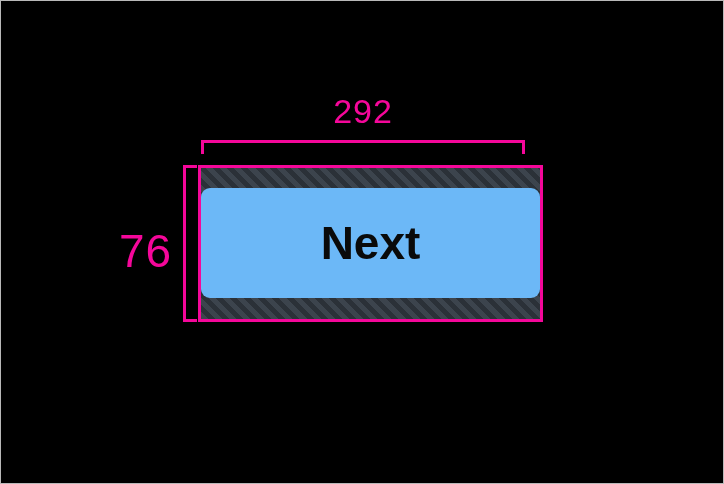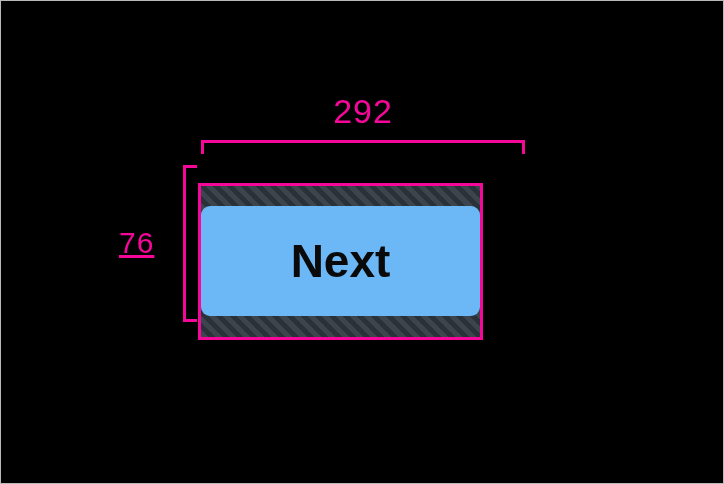--- a/index.html
+++ b/index.html
@@ -39,22 +39,21 @@
     top: 93px;
     width: 724px;
     text-align: center;
     font-size: 34px;
     
   }
 
   #height-label {
     left: 118px;
     top: 227px;
-    font-size: 30px;
-    text-decoration: underline;
+    font-size: 46px;
   }
 
   
   #width-bracket {
     position: absolute;
     left: 200px;
     top: 139px;
     width: 324px;
     height: 14px;
     border-top: 3px solid #f5079a;
@@ -74,22 +73,22 @@
     border-top: 3px solid #f5079a;
     border-bottom: 3px solid #f5079a;
     box-sizing: border-box;
   }
 
   
 
   #element-box {
     position: absolute;
     left: 197px;
-    top: 182px;
-    width: 285px;
+    top: 164px;
+    width: 345px;
     height: 157px;
     box-sizing: border-box;
     border: 3px solid #f5079a;
     background: #000000;
   }
 
   
   #padding-region {
     position: absolute;
     inset: 0;

